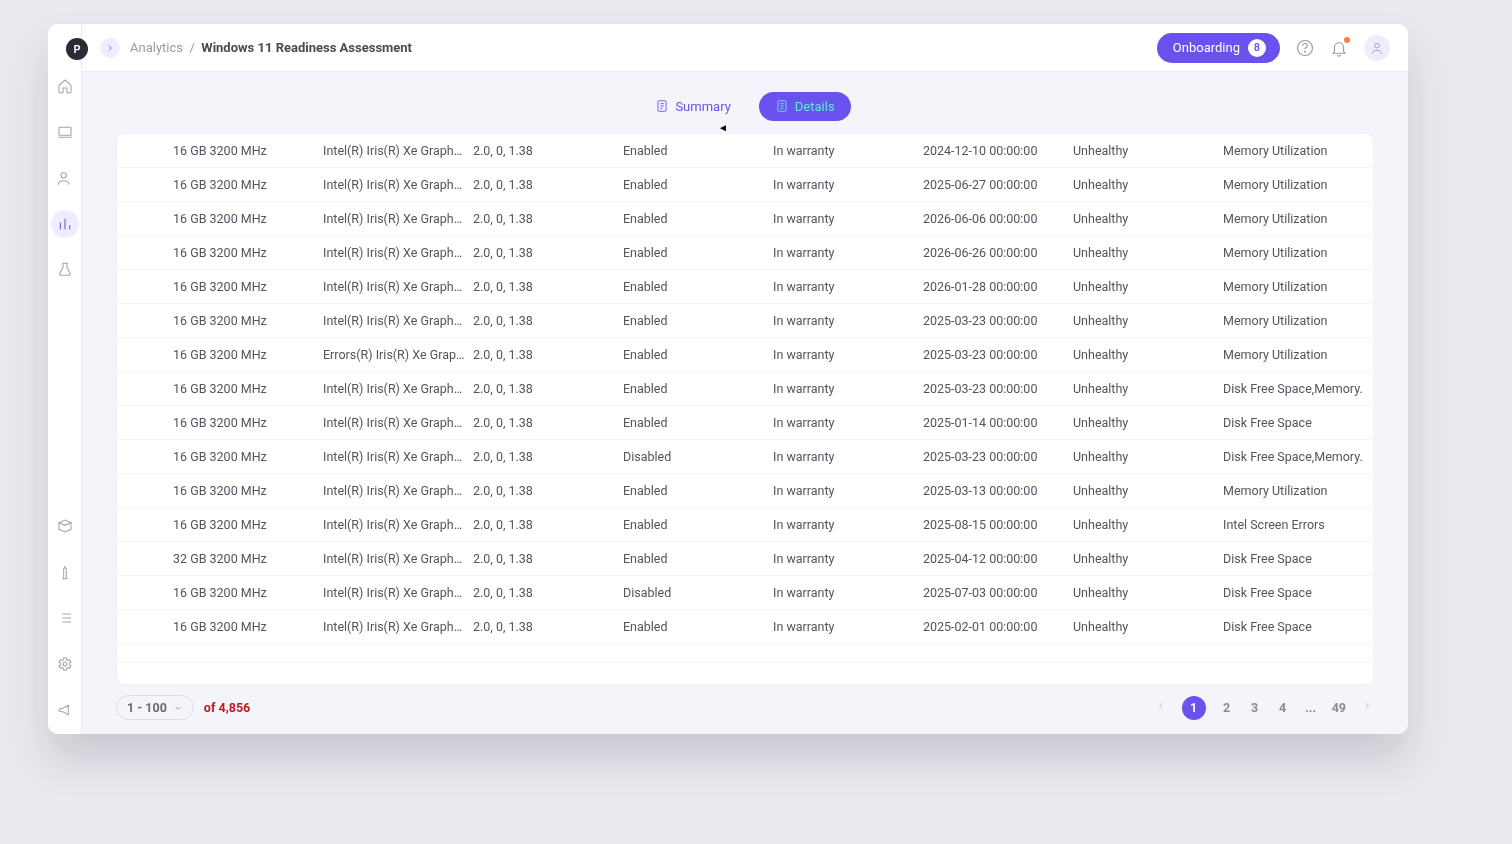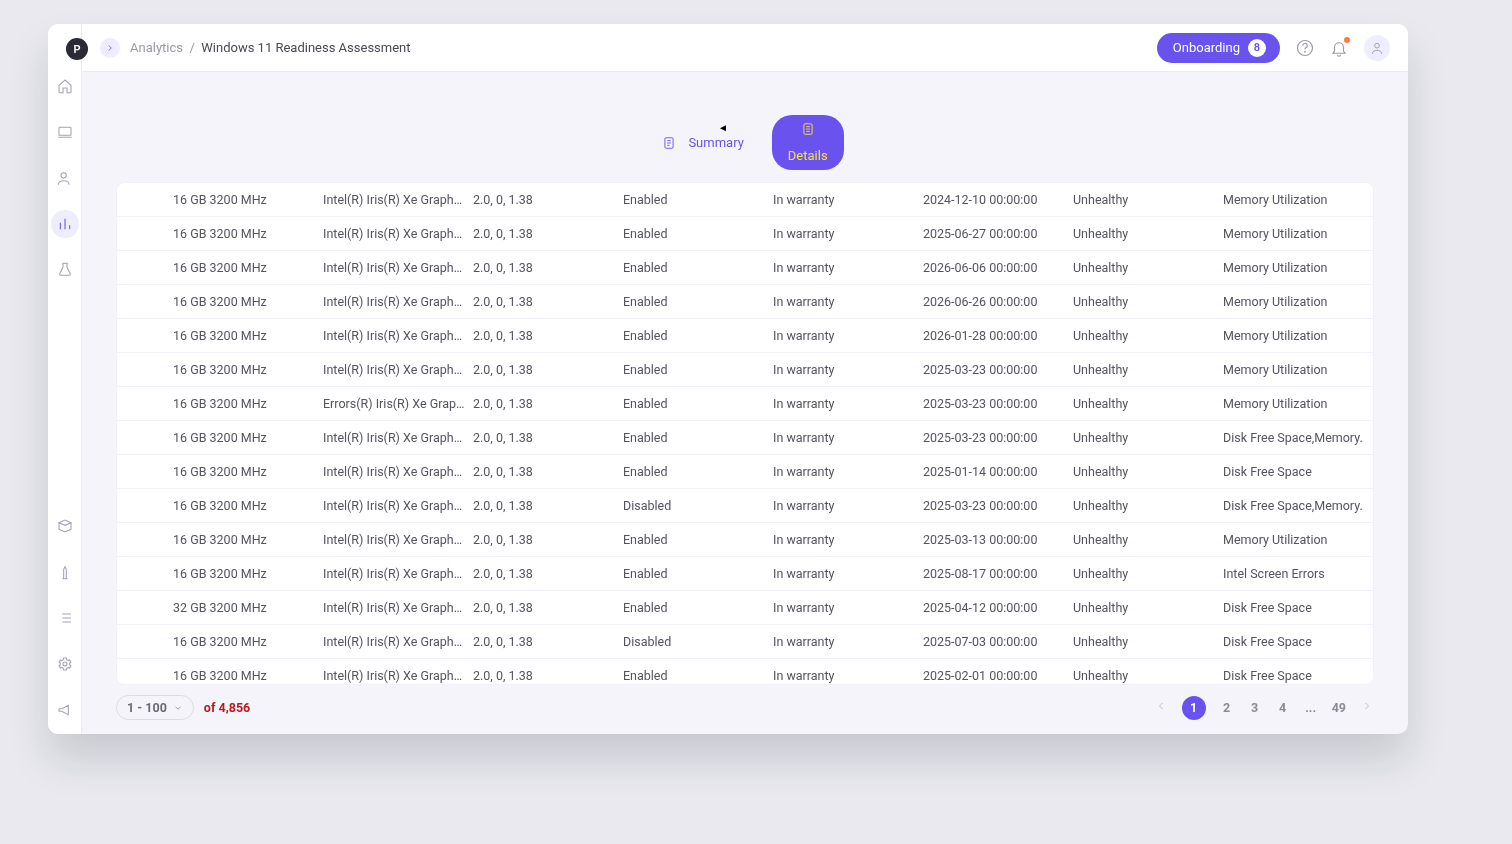--- a/index.html
+++ b/index.html
@@ -27,34 +27,34 @@
   .sb-item.active{background:#eeecff;color:var(--accent);}
   .sb-item svg{width:16px;height:16px;stroke:currentColor;fill:none;stroke-width:1.6;}
 
   
   .main{flex:1;display:flex;flex-direction:column;}
   .topbar{height:48px;background:var(--white);border-bottom:1px solid var(--border);display:flex;align-items:center;padding:0 18px;justify-content:space-between;}
   .tb-left{display:flex;align-items:center;gap:10px;}
   .caret{width:20px;height:20px;border-radius:50%;background:#eeecff;display:flex;align-items:center;justify-content:center;color:var(--accent);}
   .caret svg{width:10px;height:10px;stroke:currentColor;fill:none;stroke-width:2;}
   .crumb{font-size:13px;color:#9a9aa6;}
-  .crumb b{color:#4a4a55;font-weight:400;}
+  .crumb b{color:#4a4a55;font-weight:700;}
   .tb-right{display:flex;align-items:center;gap:16px;}
   .onb-btn{background:var(--accent);color:#fff;border-radius:20px;padding:6px 14px 6px 16px;font-size:13px;display:flex;align-items:center;gap:8px;cursor:pointer;}
   .onb-badge{width:18px;height:18px;border-radius:50%;background:#fff;color:var(--accent);font-size:11px;display:flex;align-items:center;justify-content:center;font-weight:600;}
   .top-icn{width:18px;height:18px;color:#9a9aa6;cursor:pointer;position:relative;}
   .top-icn svg{width:100%;height:100%;stroke:currentColor;fill:none;stroke-width:1.6;}
   .dot{position:absolute;top:-2px;right:-2px;width:6px;height:6px;border-radius:50%;background:#ff7a45;}
   .user-avatar{width:26px;height:26px;border-radius:50%;background:#eeecff;display:flex;align-items:center;justify-content:center;color:#9a9ab6;}
 
   
   .pill-row{display:flex;justify-content:center;gap:12px;padding:20px 0 12px 0;}
-  .pill{display:flex;align-items:center;gap:12px;font-size:13px;padding:7px 16px;border-radius:20px;cursor:pointer;margin-top:23px;}
+  .pill{display:flex;gap:6px;font-size:13px;padding:7px 16px;border-radius:20px;cursor:pointer;}
   .pill.summary{color:var(--accent);}
-  .pill.details{background:var(--accent);color:#fde047;flex-direction:column;}
+  .pill.details{background:var(--accent);color:#5eead4;}
   .pill svg{width:14px;height:14px;stroke:currentColor;fill:none;stroke-width:1.6;}
   .cursor-dot{position:absolute;left:670px;top:98px;font-size:10px;color:#000;pointer-events:none;}
 
   
   .table-card{margin:0 34px;background:var(--white);border-radius:8px;flex:1;display:flex;flex-direction:column;overflow:hidden;border:1px solid #f1f0f6;}
   .thead,.trow{display:grid;grid-template-columns:150px 150px 150px 150px 150px 150px 150px 150px;align-items:center;}
   .thead{padding:12px 0 12px 56px;border-bottom:1px solid var(--border);}
   .thead div{font-size:11px;color:#9a9aa6;}
   .tbody{flex:1;overflow:auto;}
   .trow{padding:9px 0 9px 56px;border-bottom:1px solid #f3f2f8;font-size:12.5px;color:#54545f;}
@@ -308,21 +308,21 @@
             <div>2025-03-13 00:00:00</div>
             <div>Unhealthy</div>
             <div>Memory Utilization</div>
           </div>
           <div class="trow">
             <div>16 GB 3200 MHz</div>
             <div>Intel(R) Iris(R) Xe Graphics</div>
             <div>2.0, 0, 1.38</div>
             <div>Enabled</div>
             <div>In warranty</div>
-            <div>2025-08-17 00:00:00</div>
+            <div>2025-08-15 00:00:00</div>
             <div>Unhealthy</div>
             <div>Intel Screen Errors</div>
           </div>
           <div class="trow">
             <div>32 GB 3200 MHz</div>
             <div>Intel(R) Iris(R) Xe Graphics</div>
             <div>2.0, 0, 1.38</div>
             <div>Enabled</div>
             <div>In warranty</div>
             <div>2025-04-12 00:00:00</div>

